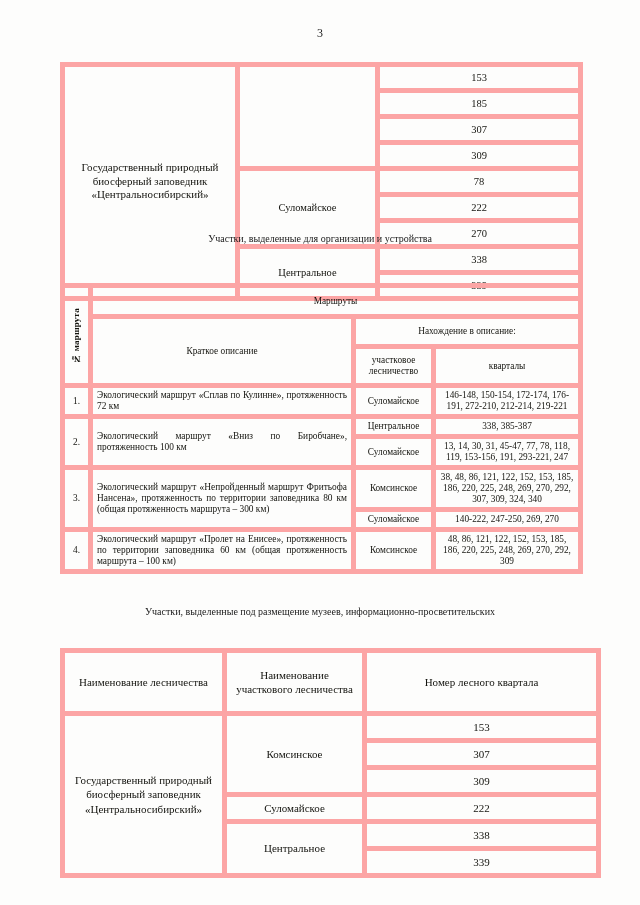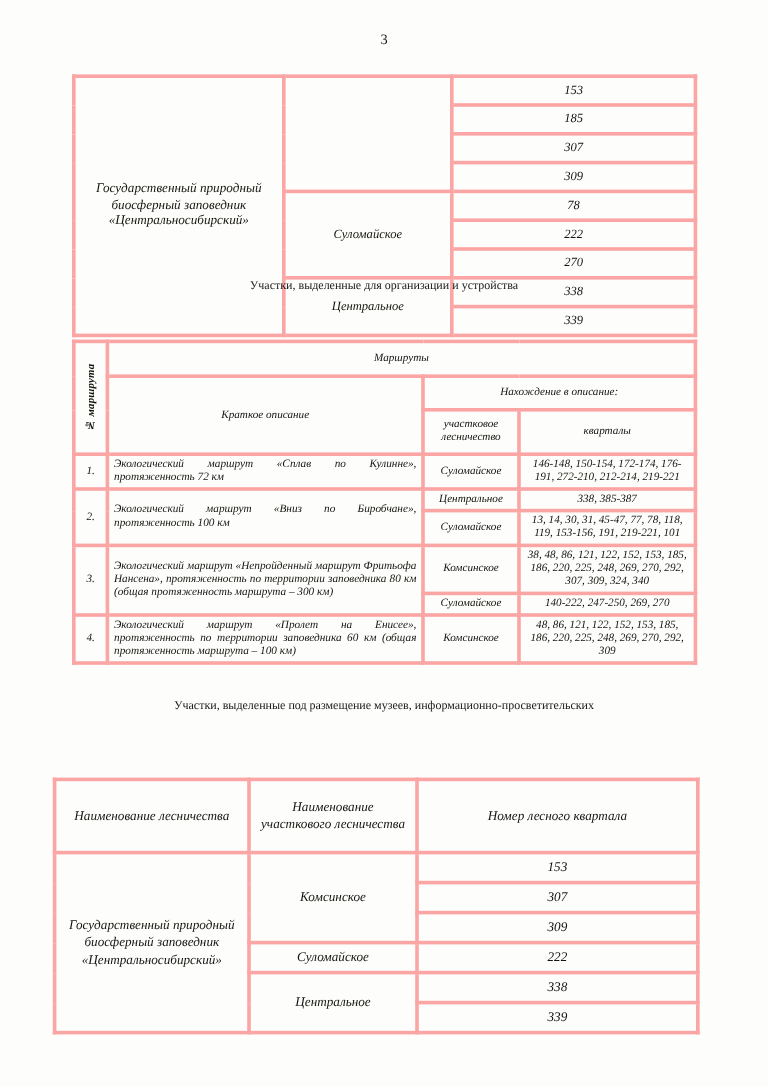--- a/index.html
+++ b/index.html
@@ -31,25 +31,24 @@
   }
 
   
   table.doc {
     border-collapse: collapse;
     table-layout: fixed;
     font-size: 10.5px;
     color: #14140f;
   }
   table.doc td, table.doc th {
-    border: 3px solid #fca5a5;
+    border: 5px solid #fca5a5;
     padding: 2px 4px;
     vertical-align: middle;
     font-weight: normal;
-    font-style: italic;
   }
   .c  { text-align: center; }
   .b  { font-weight: bold; }
 
   
   #table-forestry-top {
     position: absolute;
     left: 60px;
     top: 62px;
     width: 518px;
@@ -60,21 +59,21 @@
   
   .section-heading {
     position: absolute;
     width: 640px;
     left: 0;
     text-align: center;
     font-size: 10px;
     line-height: 1.45;
   }
   #heading-routes { top: 232px; }
-  #heading-museums { top: 582px; }
+  #heading-museums { top: 605px; }
 
   
   #table-routes {
     position: absolute;
     left: 60px;
     top: 283px;
     width: 518px;
     font-size: 9.3px;
   }
   #table-routes td { padding: 2px 4px; line-height: 1.18; }
@@ -87,21 +86,21 @@
     letter-spacing: .2px;
     margin: 0 auto;
   }
   .rotcell { padding: 0 !important; text-align: center; }
   .desc { text-align: justify; text-justify: inter-word; font-size: 9.4px; line-height: 1.3; }
   .qtr { text-align: center; font-size: 9.3px; line-height: 1.28; }
 
   
   #table-museums {
     position: absolute;
-    left: 44px;
+    left: 60px;
     top: 648px;
     width: 536px;
     font-size: 11px;
   }
   #table-museums td { height: 18px; line-height: 1.28; }
   .m-name { line-height: 1.3; font-size: 11px; }
 </style>
 </head>
 <body>
 
@@ -185,21 +184,21 @@
       </tr>
 
       <tr>
         <td class="c" rowspan="2">2.</td>
         <td class="desc" rowspan="2">Экологический маршрут «Вниз по Биробчане», протяженность 100 км</td>
         <td class="c">Центральное</td>
         <td class="qtr">338, 385-387</td>
       </tr>
       <tr>
         <td class="c">Суломайское</td>
-        <td class="qtr">13, 14, 30, 31, 45-47, 77, 78, 118, 119, 153-156, 191, 219-221, 101</td>
+        <td class="qtr">13, 14, 30, 31, 45-47, 77, 78, 118, 119, 153-156, 191, 293-221, 247</td>
       </tr>
 
       <tr>
         <td class="c" rowspan="2">3.</td>
         <td class="desc" rowspan="2">Экологический маршрут «Непройденный маршрут Фритьофа Нансена», протяженность по территории заповедника 80 км (общая протяженность маршрута – 300 км)</td>
         <td class="c">Комсинское</td>
         <td class="qtr">38, 48, 86, 121, 122, 152, 153, 185, 186, 220, 225, 248, 269, 270, 292, 307, 309, 324, 340</td>
       </tr>
       <tr>
         <td class="c">Суломайское</td>

